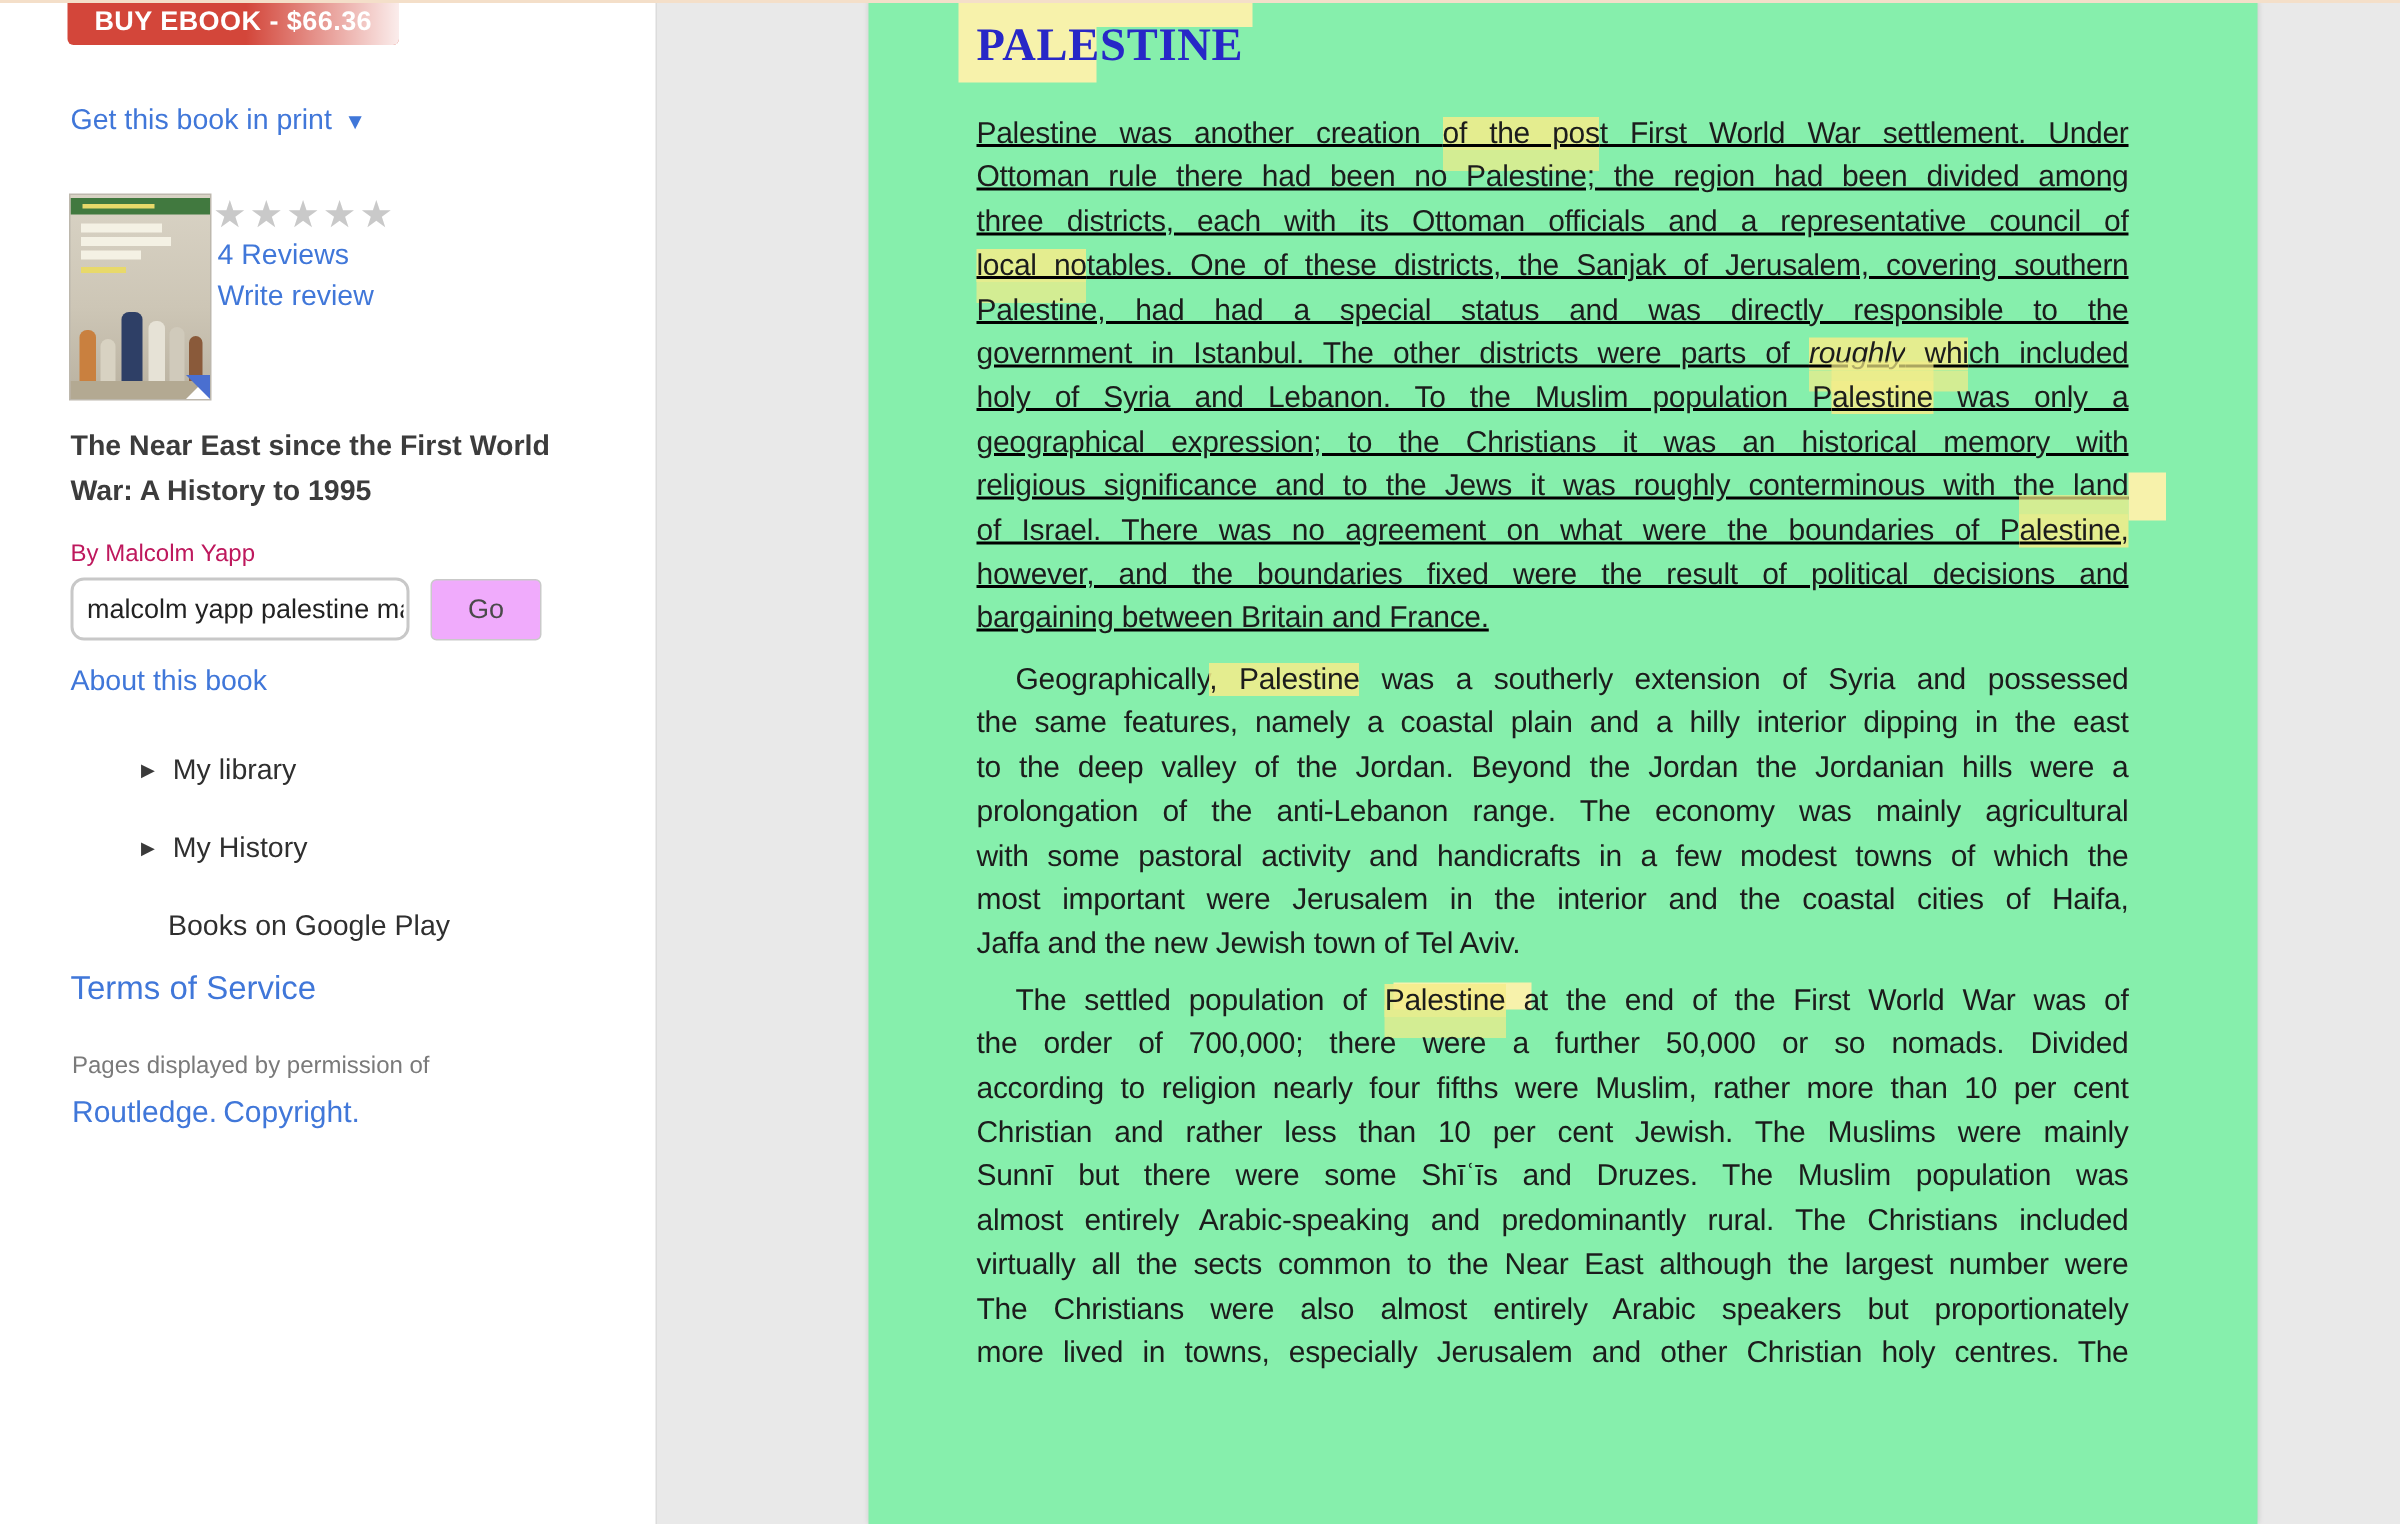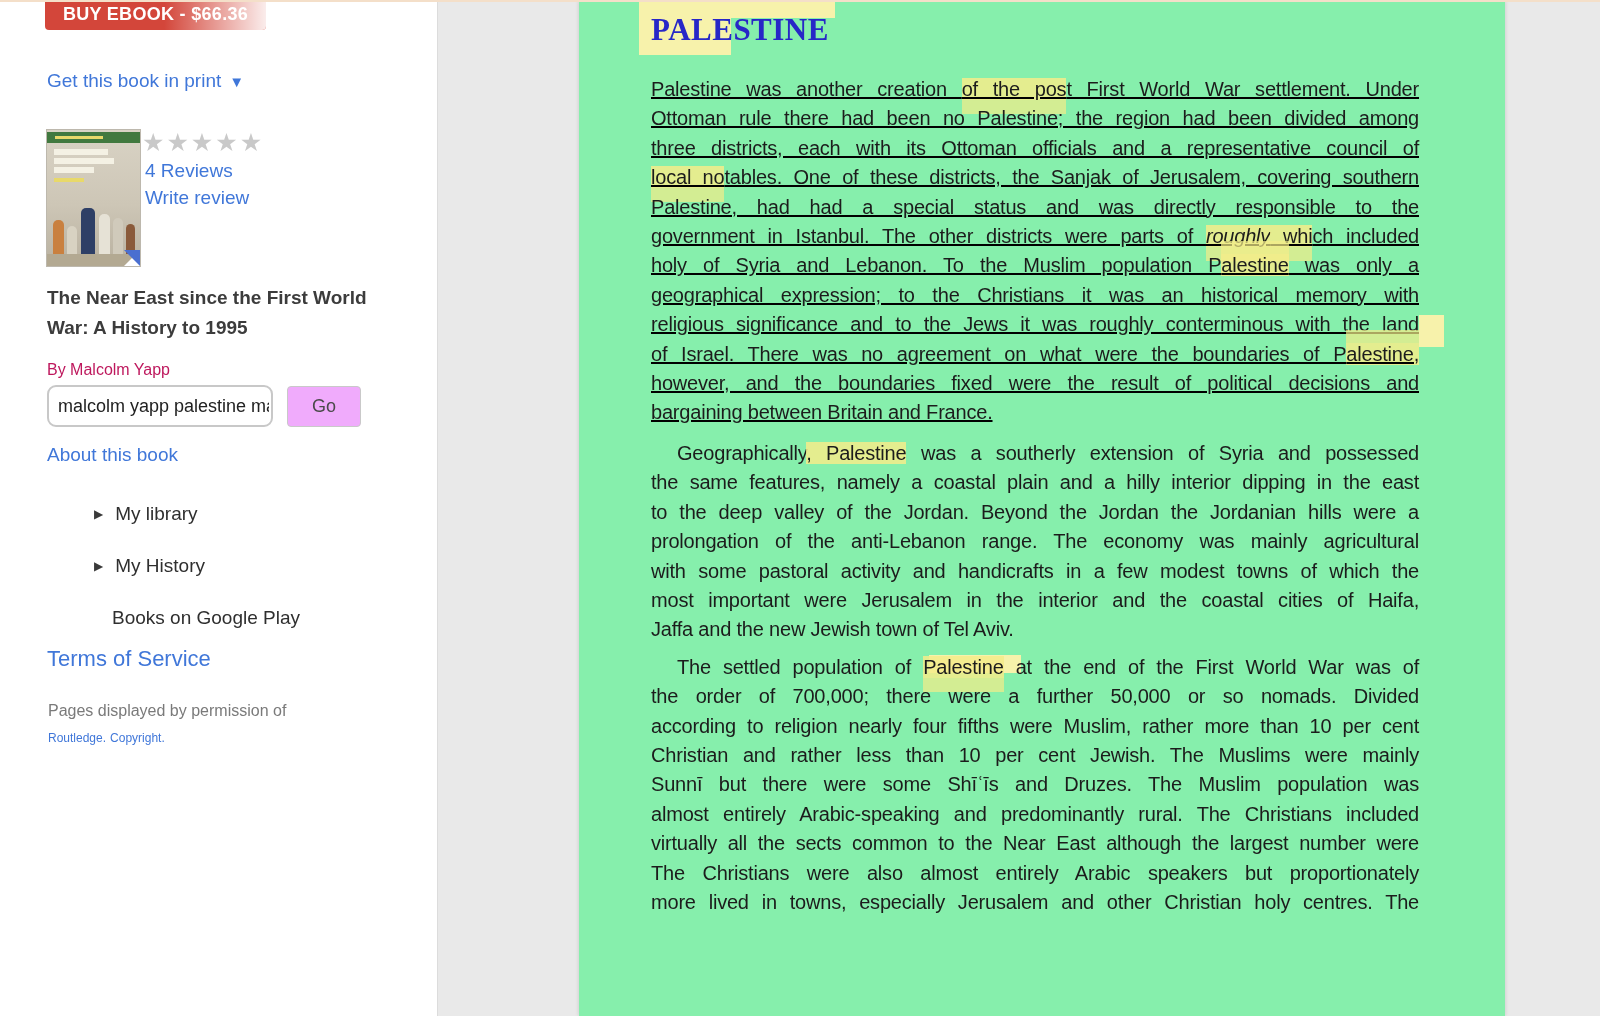--- a/index.html
+++ b/index.html
@@ -62,21 +62,21 @@
     font-size:18px;color:#4a4a4a;font-family:"Liberation Sans",sans-serif;cursor:pointer;}
   .about-link{position:absolute;left:47px;top:444px;font-size:19px;color:#4077d9;text-decoration:none;cursor:pointer;}
 
   .navitem{position:absolute;left:50px;font-size:19px;color:#2f2f2f;cursor:pointer;padding-left:44px;}
   .navitem .tri{font-size:12px;color:#3a3a3a;margin-right:12px;vertical-align:2px;}
   .nav-lib{top:503px;}
   .nav-hist{top:555px;}
   .nav-gplay{top:607px;left:68px;}
   .tos-link{position:absolute;left:47px;top:646px;font-size:22px;color:#4077d9;text-decoration:none;cursor:pointer;}
   .perm{position:absolute;left:48px;top:702px;font-size:16px;color:#7a7a7a;}
-  .pubrow{position:absolute;left:48px;top:731px;font-size:12px;}
+  .pubrow{position:absolute;left:48px;top:731px;font-size:20px;}
   .pubrow a{color:#4077d9;text-decoration:none;cursor:pointer;margin-right:4px;}
 
   
   .page{position:absolute;left:579px;top:0;width:926px;height:1016px;background:#86efac;z-index:1;
     box-shadow:0 0 4px rgba(0,0,0,.15);}
   .strip{position:absolute;background:#f7f2ab;z-index:0;}
   .heading{position:absolute;left:72px;top:12px;margin:0;z-index:1;
     font-family:"Liberation Serif", serif;font-weight:bold;font-size:31px;
     letter-spacing:.5px;color:#2727c7;}
   .paras{position:absolute;left:72px;right:86px;top:57px;z-index:1;}

